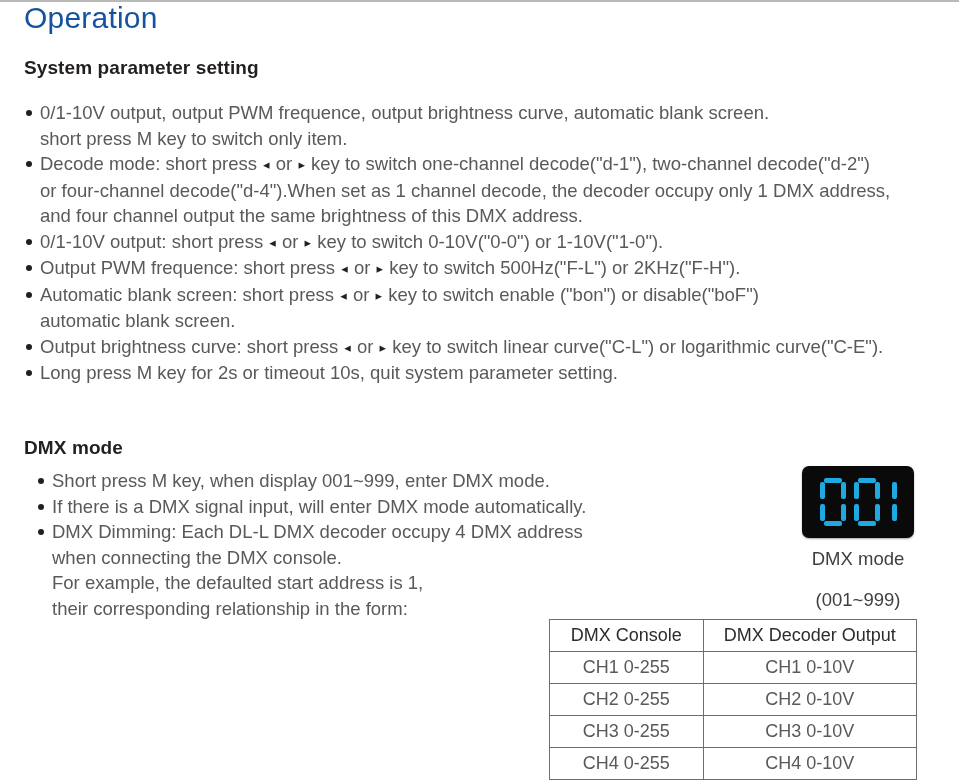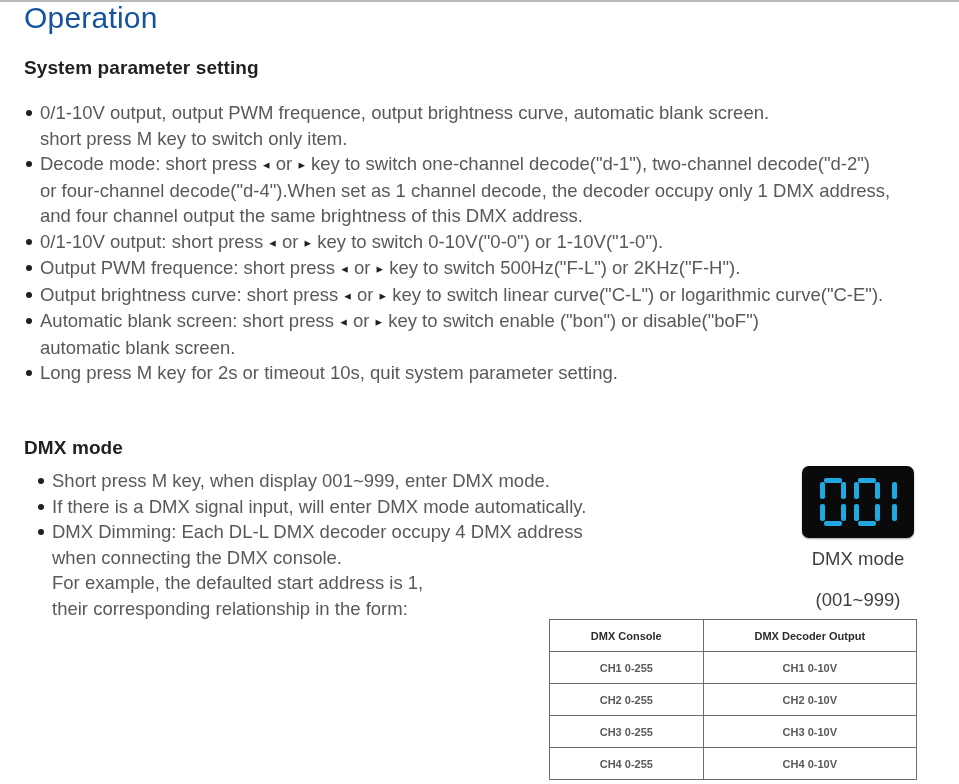--- a/index.html
+++ b/index.html
@@ -133,22 +133,22 @@
   .dmx-table {
     position: absolute;
     left: 549px; top: 619px;
     width: 368px;
     border-collapse: collapse;
     background: #fff;
   }
   .dmx-table td, .dmx-table th {
     border: 1.4px solid #6e6e6e;
     text-align: center;
-    font-weight: 700;
-    font-size: 11px;
+    font-weight: 400;
+    font-size: 18px;
     color: #58595b;
     height: 32px;
     padding: 0 6px;
   }
   .dmx-table th { color: #2c2c2c; }
   .dmx-table .col-a { width: 154px; }
   .dmx-table .col-b { width: 214px; }
 </style>
 </head>
 <body>
@@ -171,25 +171,25 @@
         <div class="ln">or four-channel decode("d-4").When set as 1 channel decode, the decoder occupy only 1 DMX address,</div>
         <div class="ln">and four channel output the same brightness of this DMX address.</div>
       </div>
       <div class="bullet-item">
         <div class="ln">0/1-10V output: short press <span class="arrow-l">◂</span> or <span class="arrow-r">▸</span> key to switch 0-10V("0-0") or 1-10V("1-0").</div>
       </div>
       <div class="bullet-item">
         <div class="ln">Output PWM frequence: short press <span class="arrow-l">◂</span> or <span class="arrow-r">▸</span> key to switch 500Hz("F-L") or 2KHz("F-H").</div>
       </div>
       <div class="bullet-item">
-        <div class="ln">Output brightness curve: short press <span class="arrow-l">◂</span> or <span class="arrow-r">▸</span> key to switch linear curve("C-L") or logarithmic curve("C-E").</div>
-      </div>
-      <div class="bullet-item">
         <div class="ln">Automatic blank screen: short press <span class="arrow-l">◂</span> or <span class="arrow-r">▸</span> key to switch enable ("bon") or disable("boF")</div>
         <div class="ln">automatic blank screen.</div>
+      </div>
+      <div class="bullet-item">
+        <div class="ln">Output brightness curve: short press <span class="arrow-l">◂</span> or <span class="arrow-r">▸</span> key to switch linear curve("C-L") or logarithmic curve("C-E").</div>
       </div>
       <div class="bullet-item">
         <div class="ln">Long press M key for 2s or timeout 10s, quit system parameter setting.</div>
       </div>
     </div>
 
   <div class="section-head" id="sec-dmx">DMX mode</div>
 
   <div class="blocklist" id="list-dmx">
       <div class="bullet-item">

